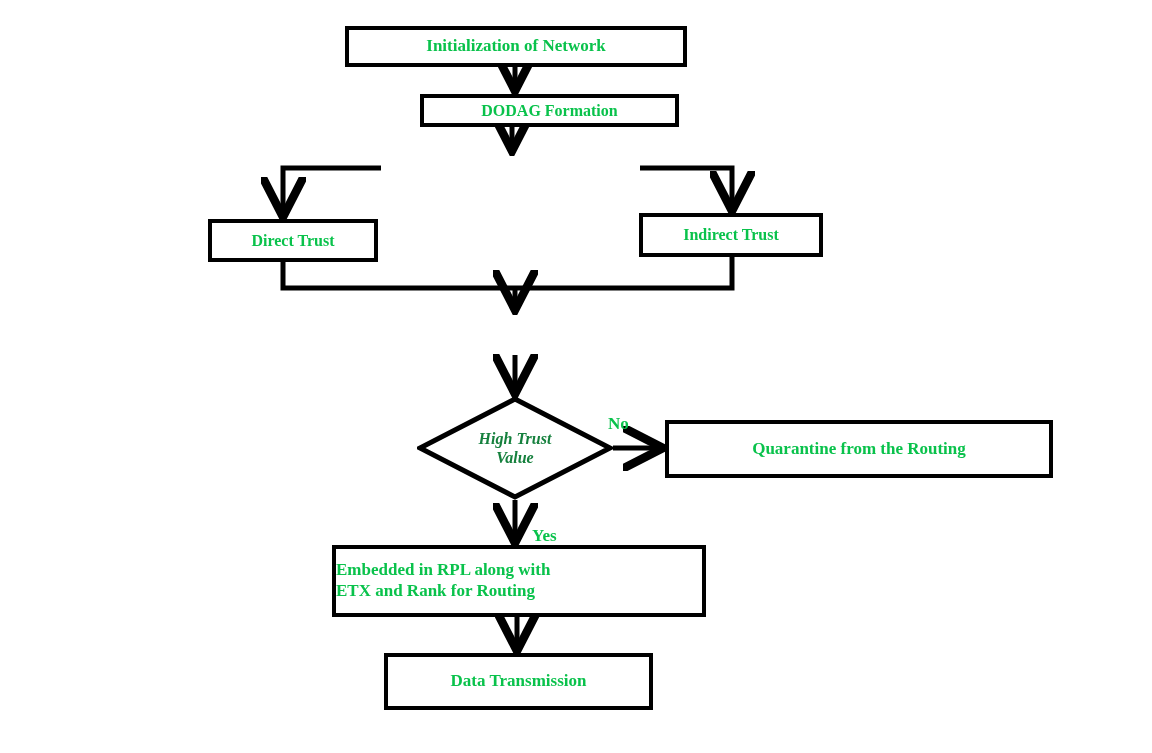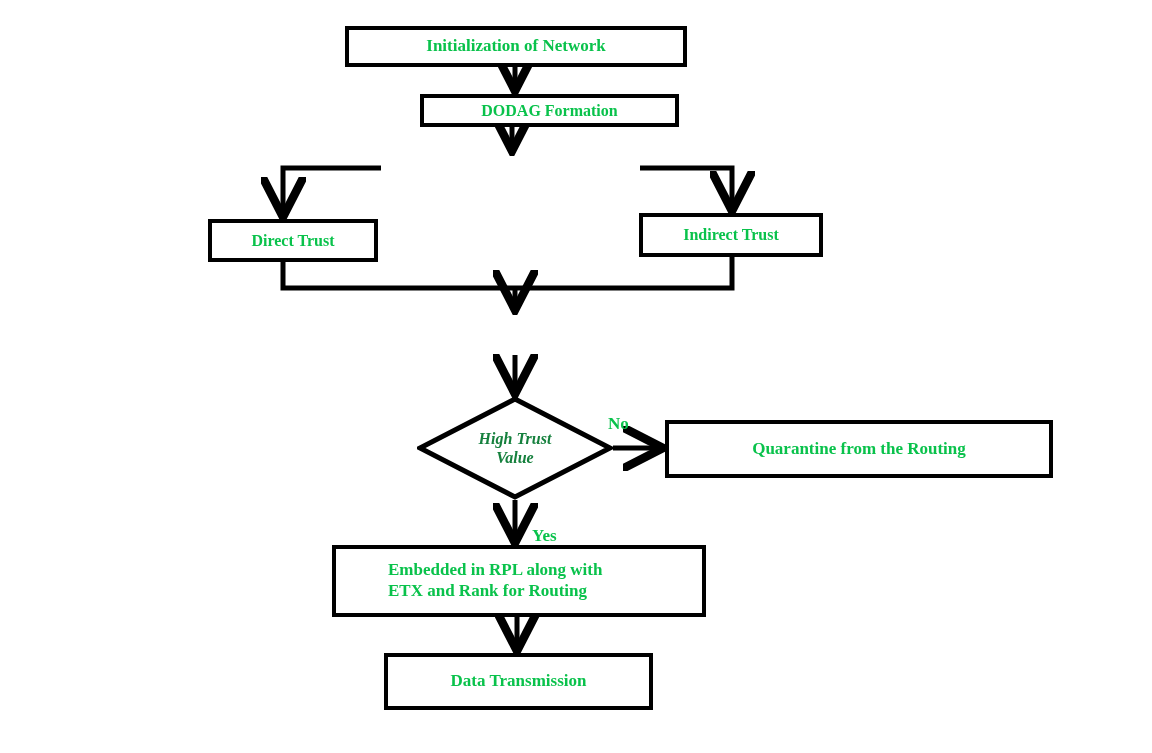--- a/index.html
+++ b/index.html
@@ -37,21 +37,20 @@
     line-height: 1.22;
     z-index: 2;
   }
   .node .label {
     display: block;
     white-space: pre-line;
     text-align: center;
   }
   .node.left-text {
     justify-content: flex-start;
-    padding-left: 52px;
   }
   .node.left-text .label {
     text-align: left;
   }
   .diamond-wrap {
     position: absolute;
     z-index: 2;
   }
   .diamond-wrap svg {
     position: absolute;

